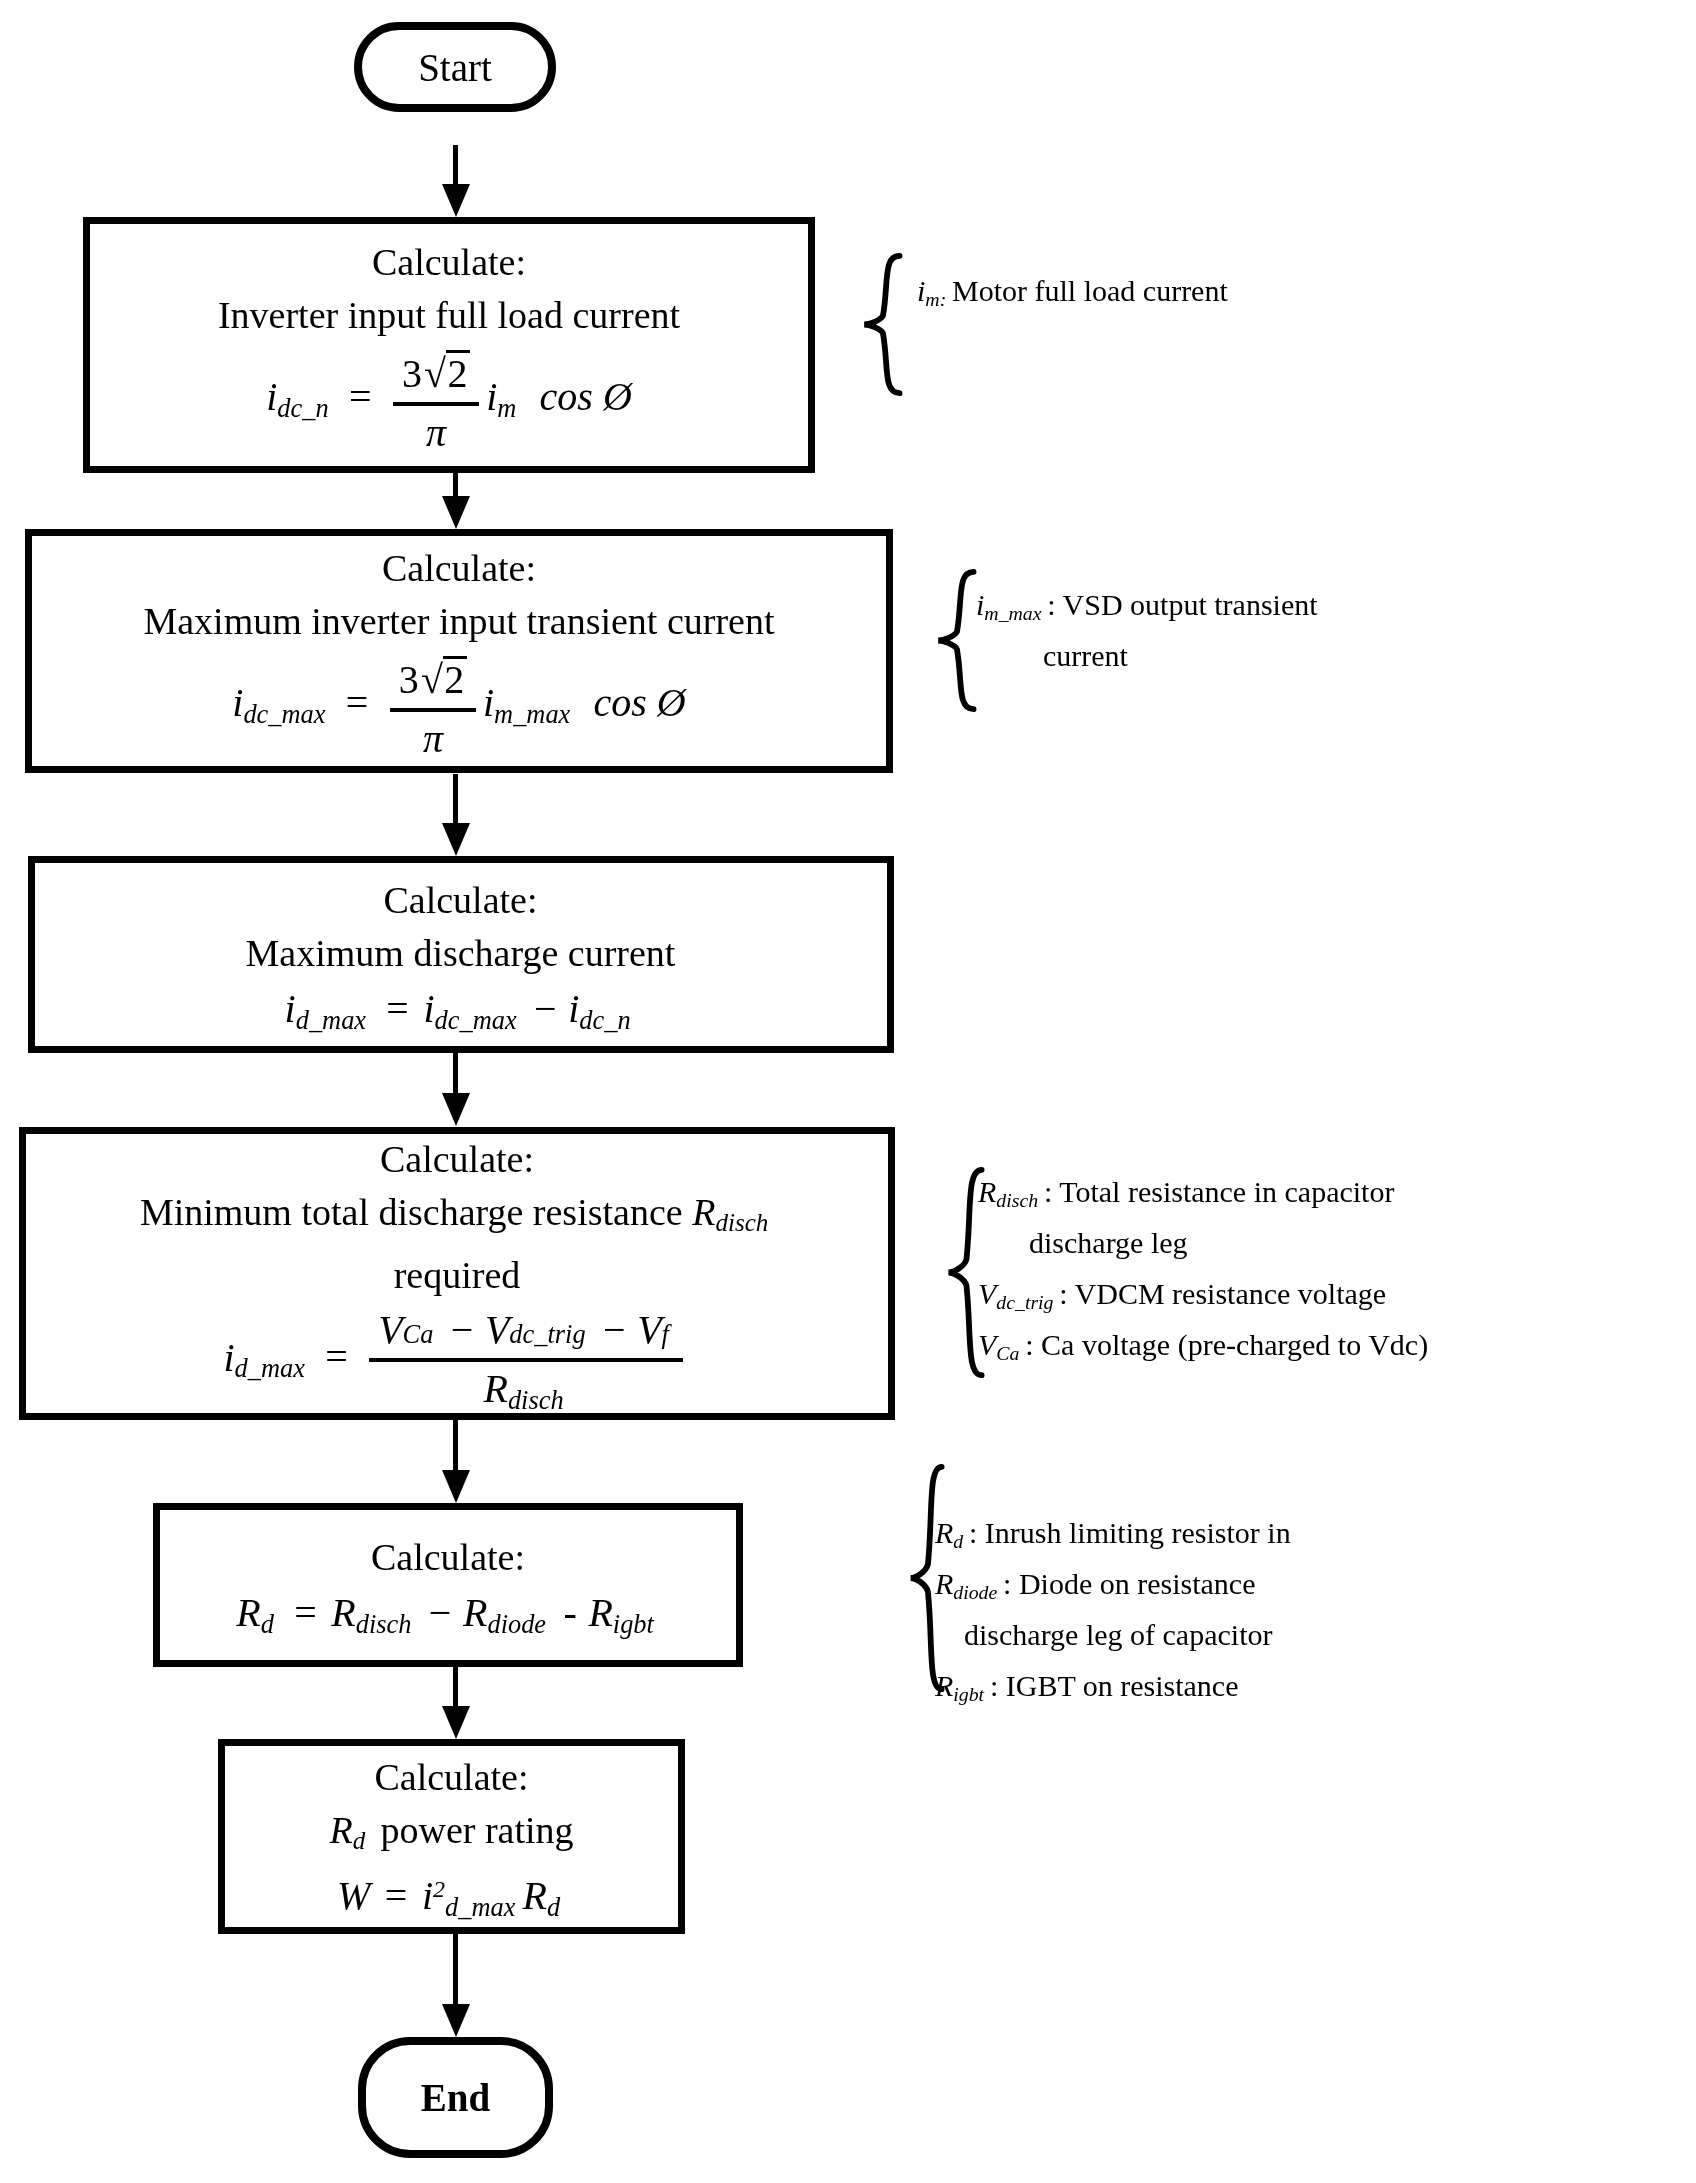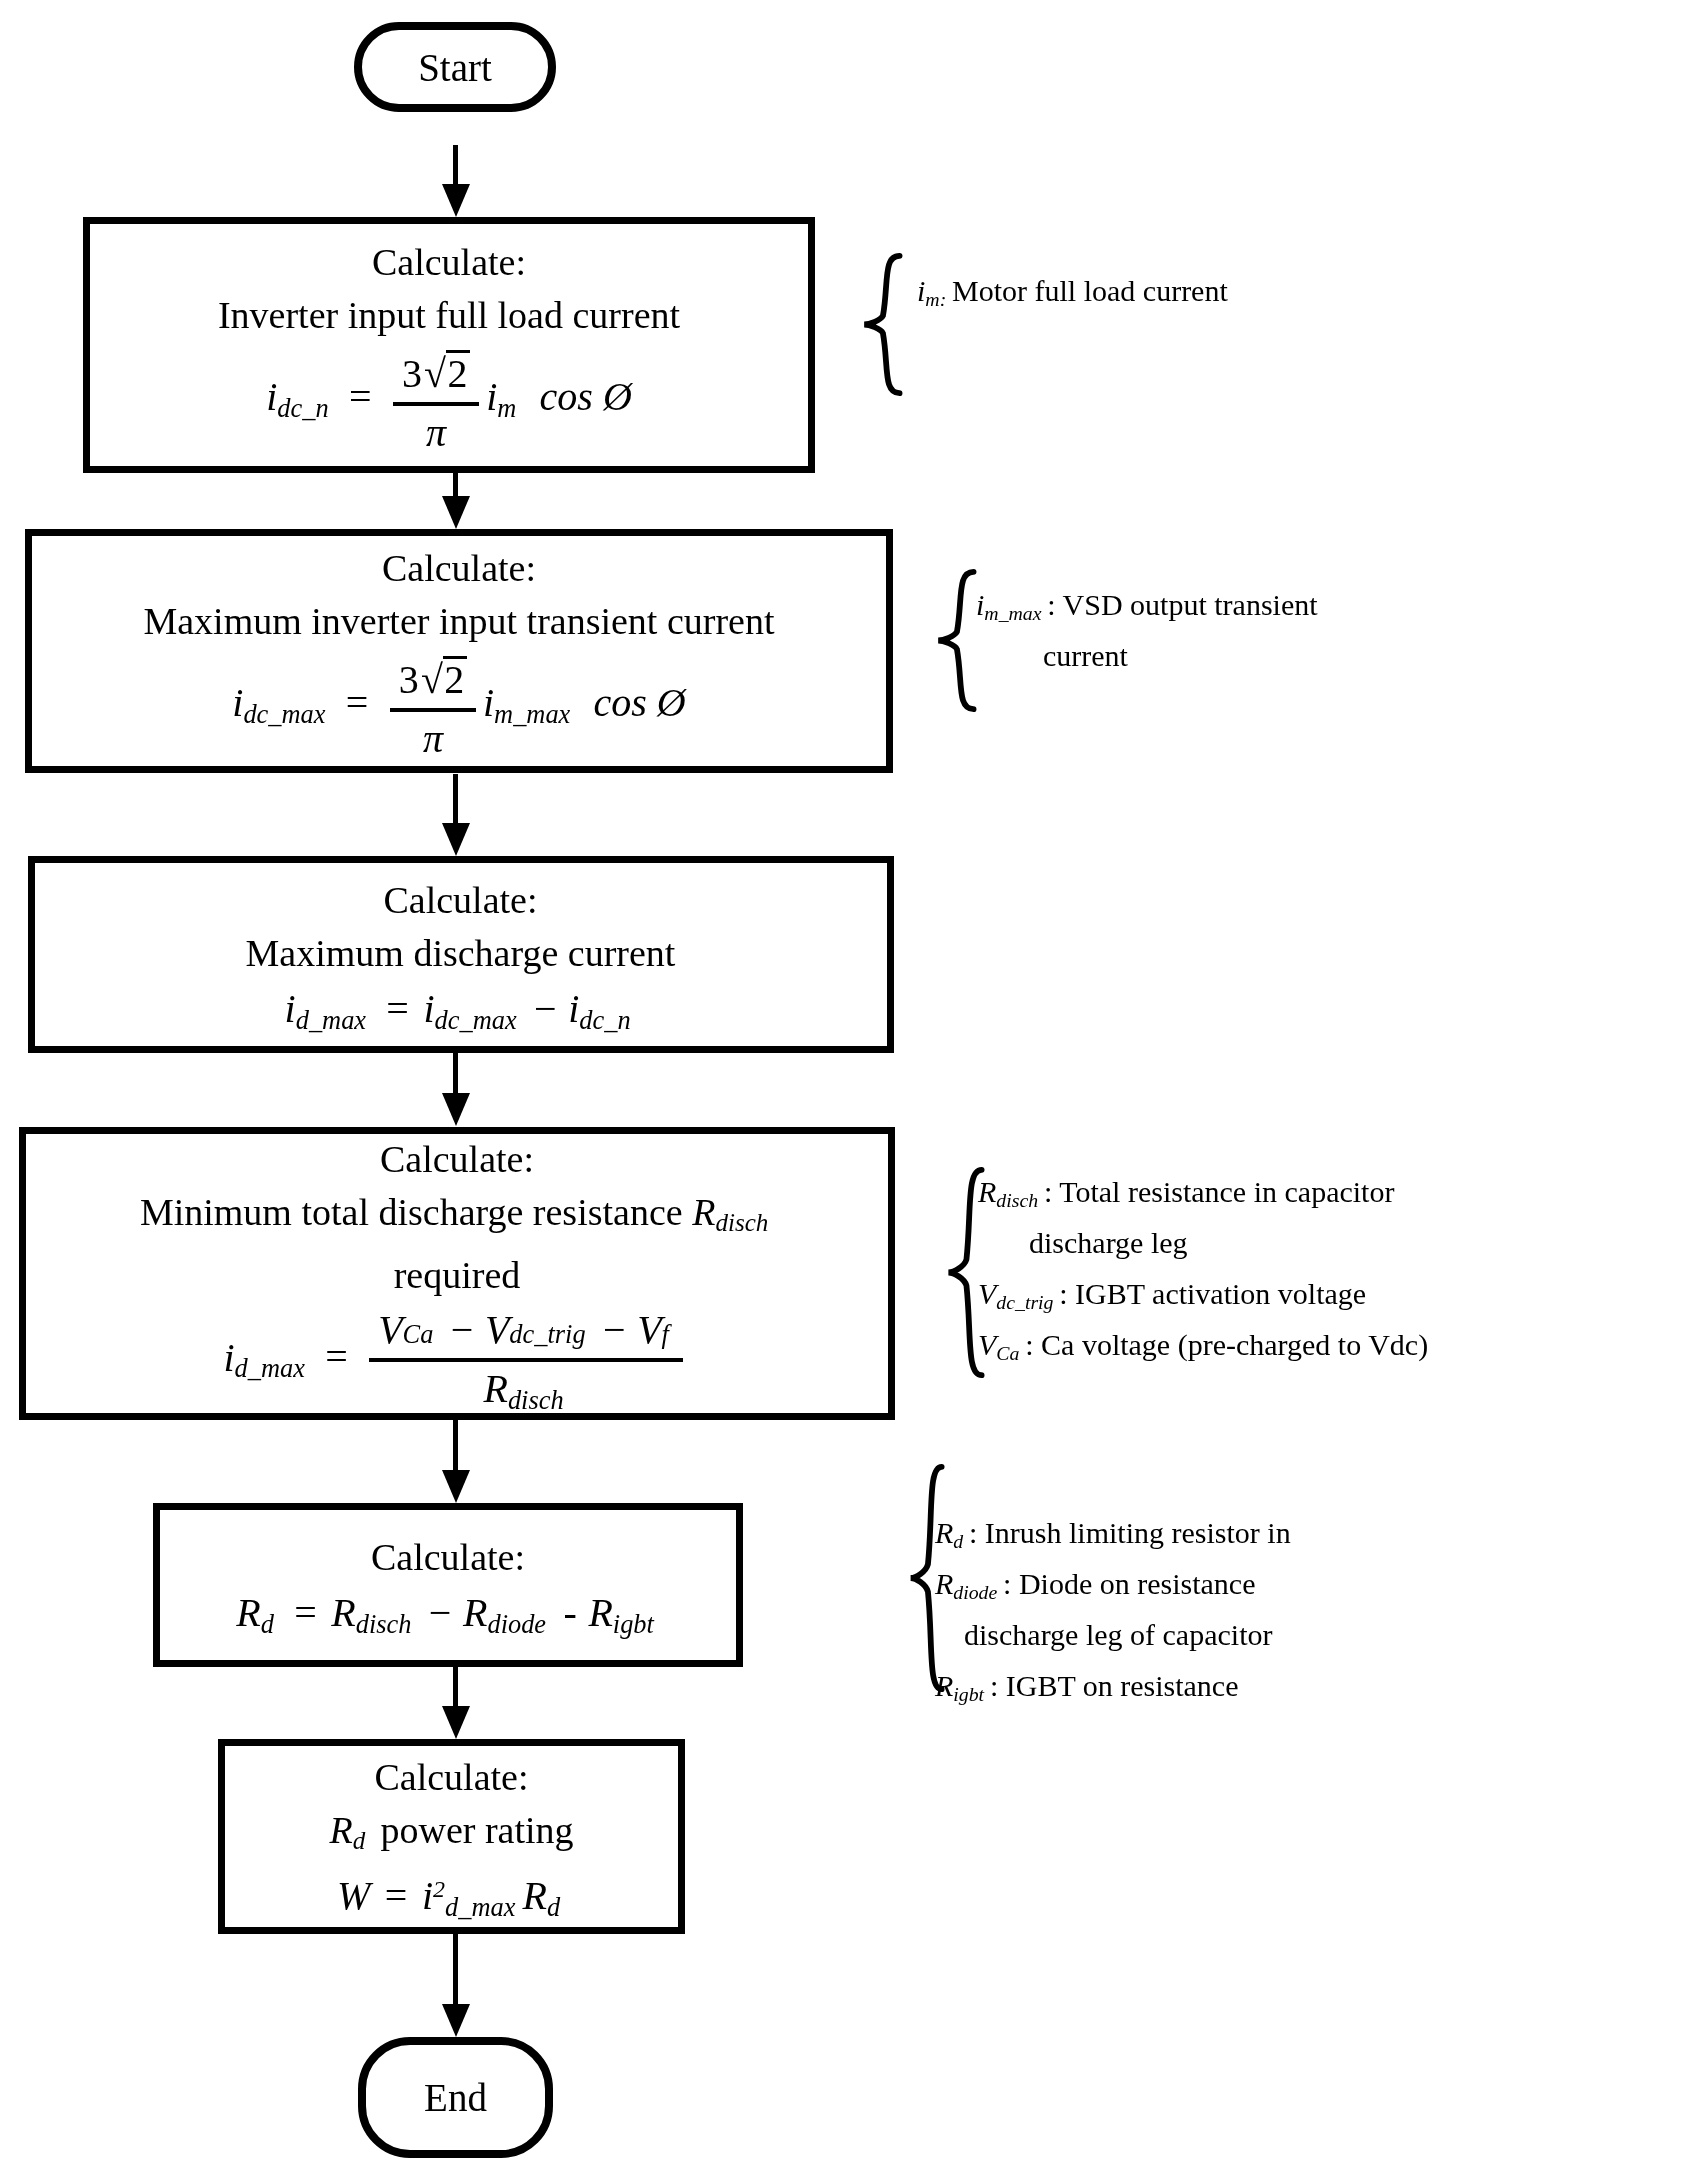--- a/index.html
+++ b/index.html
@@ -130,21 +130,21 @@
         </span></div>
   </div>
 
   <svg class="brace" style="left:944px;top:1164px;" width="42" height="217" viewBox="0 0 58 300">
     <path d="M52,8 C31,8 38,66 31,132 C28,142 13,150 6,150 C13,150 28,158 31,168 C38,234 31,292 52,292" fill="none" stroke="#000" stroke-width="8" stroke-linecap="round"></path>
   </svg>
 
   <div class="ann" style="left:978px;top:1166px;">
     <div class="ann-line"><span class="v">R</span><sub>disch</sub><span>: Total resistance in capacitor</span></div>
     <div class="ann-line indent2"><span>discharge leg</span></div>
-    <div class="ann-line"><span class="v">V</span><sub>dc_trig</sub><span>: IGBT activation voltage</span></div>
+    <div class="ann-line"><span class="v">V</span><sub>dc_trig</sub><span>: VDCM resistance voltage</span></div>
     <div class="ann-line"><span class="v">V</span><sub>Ca</sub><span>: Ca voltage (pre-charged to Vdc)</span></div>
   </div>
 
   <div class="arrow" style="left:441px;top:1420px;height:83px;">
     <div class="arrow-line"></div>
     <div class="arrow-head"></div>
   </div>
 
   <div class="node" style="left:153px;top:1503px;width:590px;height:164px;">
     <div class="bhead">Calculate:</div>
@@ -171,18 +171,18 @@
     <div class="bhead">Calculate:</div>
     <div class="bdesc"><span class="v">R</span><sub>d</sub><span> power rating</span></div>
     <div class="formula"><span class="v">W</span><span class="rel">=</span><span class="v">i</span><sup>2</sup><sub>d_max</sub><span class="v tight">R</span><sub>d</sub></div>
   </div>
 
   <div class="arrow" style="left:441px;top:1934px;height:103px;">
     <div class="arrow-line"></div>
     <div class="arrow-head"></div>
   </div>
 
-  <div class="node terminator" style="left:358px;top:2037px;width:195px;height:121px;">
+  <div class="node terminator" style="left:358px;top:2037px;width:195px;height:121px;font-weight:bold;">
     <span>End</span>
   </div>
 
 </div>
 
 
 </body></html>

